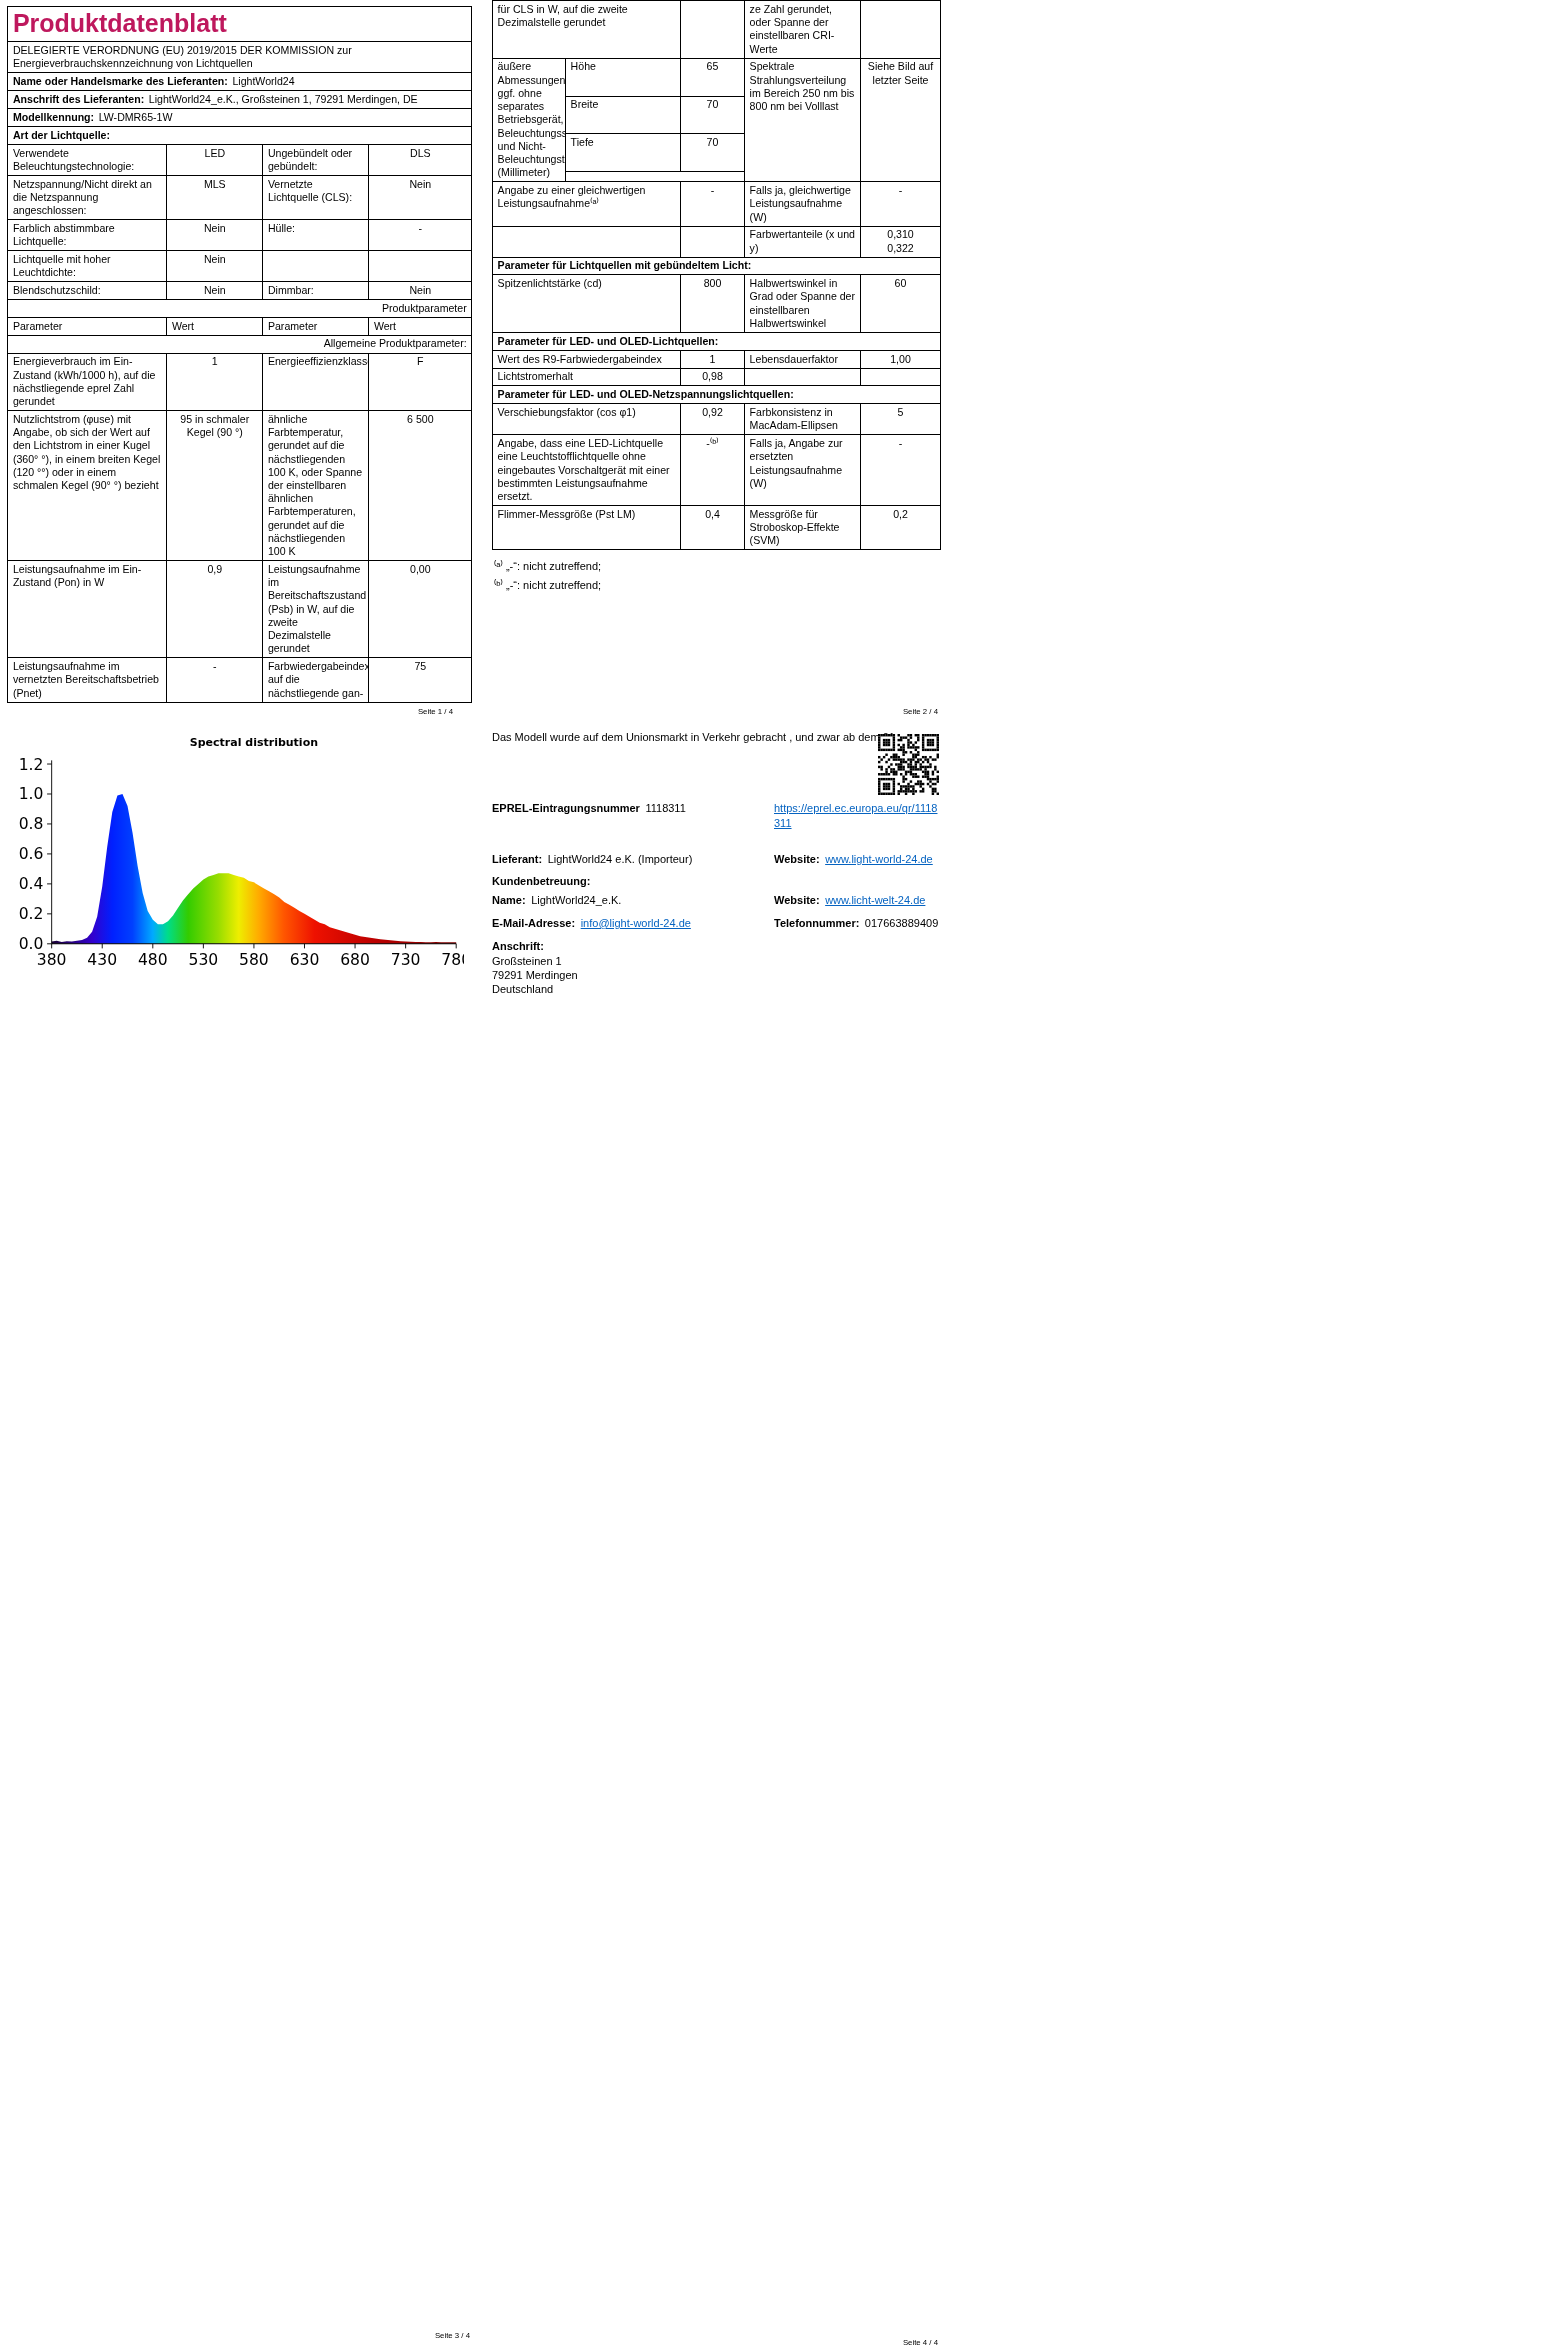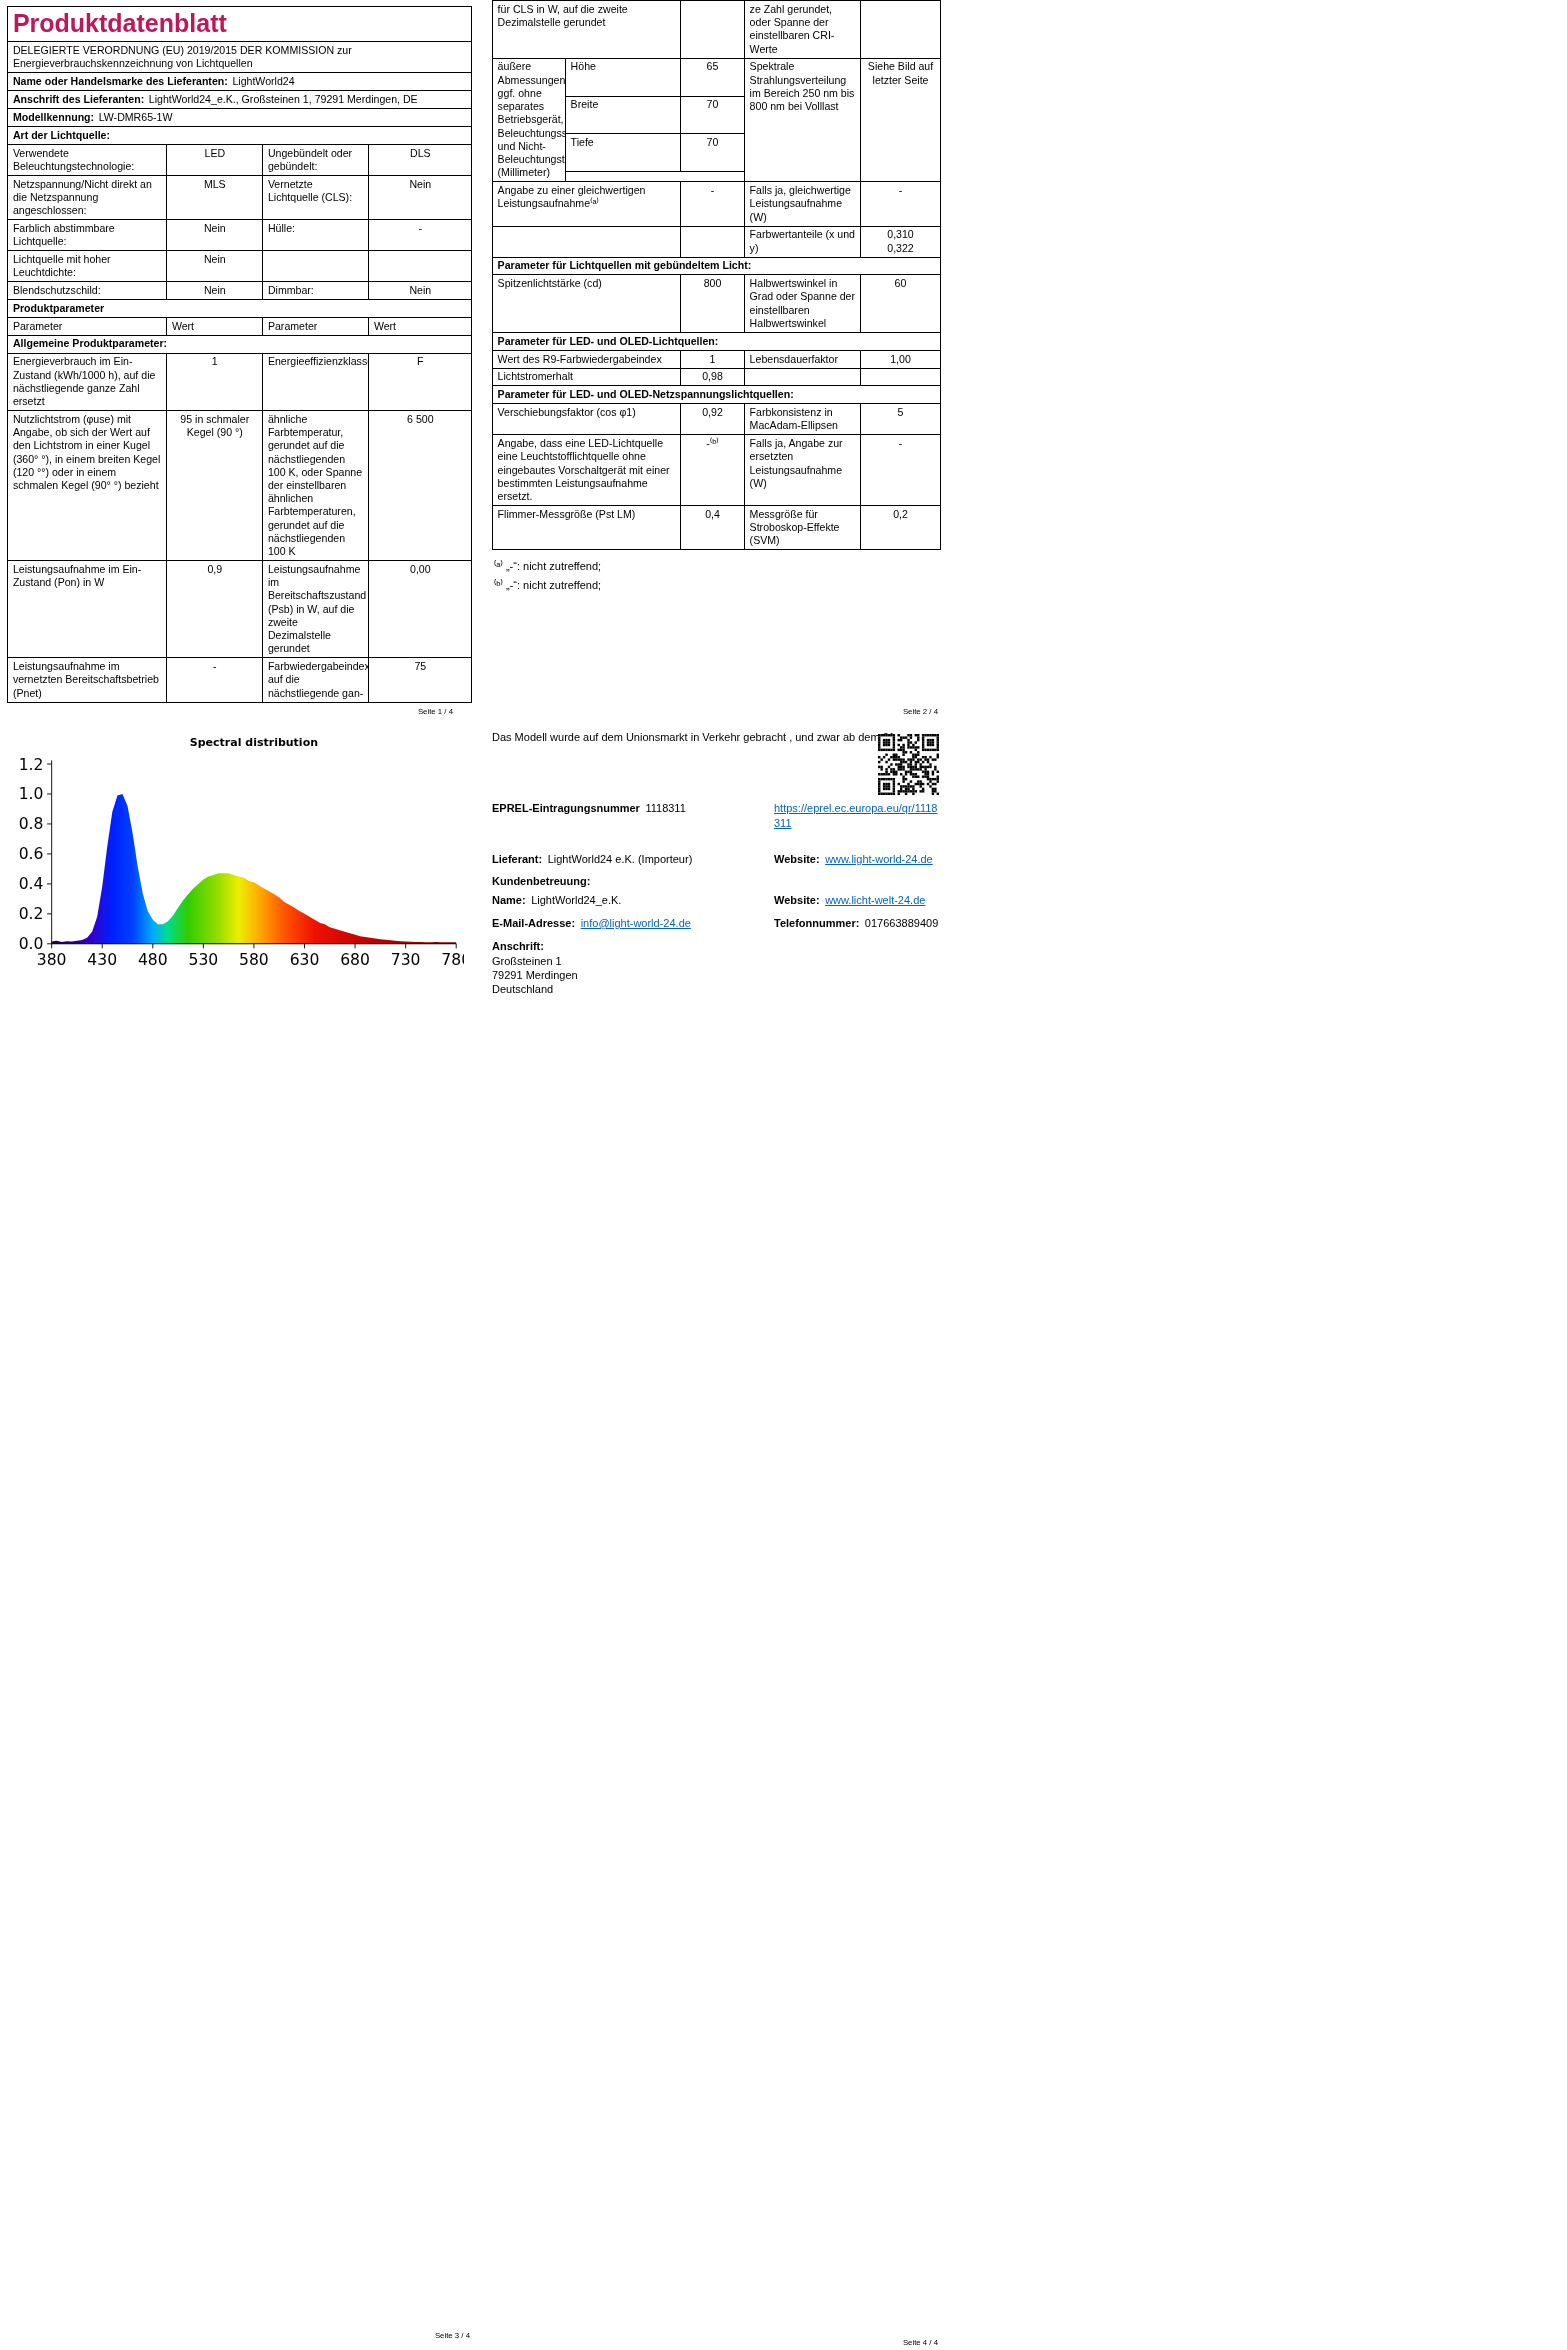--- a/index.html
+++ b/index.html
@@ -14,21 +14,21 @@
 
   table.sheet{border-collapse:collapse;width:100%;table-layout:fixed;
               font-size:10.6px;line-height:1.25;hyphens:auto}
   table.sheet td{border:0.9px solid #000;padding:1.8px 4.6px;vertical-align:top;overflow:hidden}
   td.title-cell{font-size:25px;font-weight:bold;color:#be185d;padding:6.4px 5.5px 8.3px}
   td.reg-cell{padding:3.7px 5.5px 7.3px}
   td.field-cell{padding:4.6px 5.5px}
   td.field-cell b{margin-right:4.6px}
   td.value-cell{text-align:center;white-space:pre-line}
   td.dim-value{text-align:center}
-  td.mid-head{font-weight:bold;text-align:left;padding:1.8px}
+  td.mid-head{font-weight:normal;text-align:right;padding:1.8px}
   td.col-head{padding:1.8px 4.6px}
   td.section-head{font-weight:bold;padding:1.8px 4.6px}
   table.sheet td.filler{border:none}
   .footnotes{margin-top:7.3px;font-size:11px;padding-left:1.8px}
   .footnotes div{margin-bottom:4.6px}
   .page-footer{position:absolute;font-size:7.8px;width:55px;text-align:right}
   #f1{top:707px;left:398px} #f2{top:707px;left:883px}
   #f3{top:2331px;left:415px} #f4{top:2338px;left:883px}
 
   .link{color:#0563C1;text-decoration:underline;cursor:pointer}
@@ -114,21 +114,21 @@
         <td class="col-head">Wert</td>
         <td class="col-head">Parameter</td>
         <td class="col-head">Wert</td>
       </tr>
       <tr>
         <td colspan="4" class="mid-head">Allgemeine Produktparameter:</td>
       </tr>
     </tbody>
     <tbody id="p1-params">
         <tr>
-          <td class="label-cell">Energieverbrauch im Ein-Zustand (kWh/1000 h), auf die nächstliegende ganze Zahl ersetzt</td>
+          <td class="label-cell">Energieverbrauch im Ein-Zustand (kWh/1000 h), auf die nächstliegende eprel Zahl gerundet</td>
           <td class="value-cell">1</td>
           <td class="label-cell">Energieeffizienzklasse</td>
           <td class="value-cell">F</td>
         </tr>
         <tr>
           <td class="label-cell">Nutzlichtstrom (φuse) mit Angabe, ob sich der Wert auf den Lichtstrom in einer Kugel (360° °), in einem breiten Kegel (120 °°) oder in einem schmalen Kegel (90° °) bezieht</td>
           <td class="value-cell">95 in schmaler Kegel (90 °)</td>
           <td class="label-cell">ähnliche Farbtemperatur, gerundet auf die nächstliegenden 100 K, oder Spanne der einstellbaren ähnlichen Farbtemperaturen, gerundet auf die nächstliegenden 100 K</td>
           <td class="value-cell">6 500</td>
         </tr>

